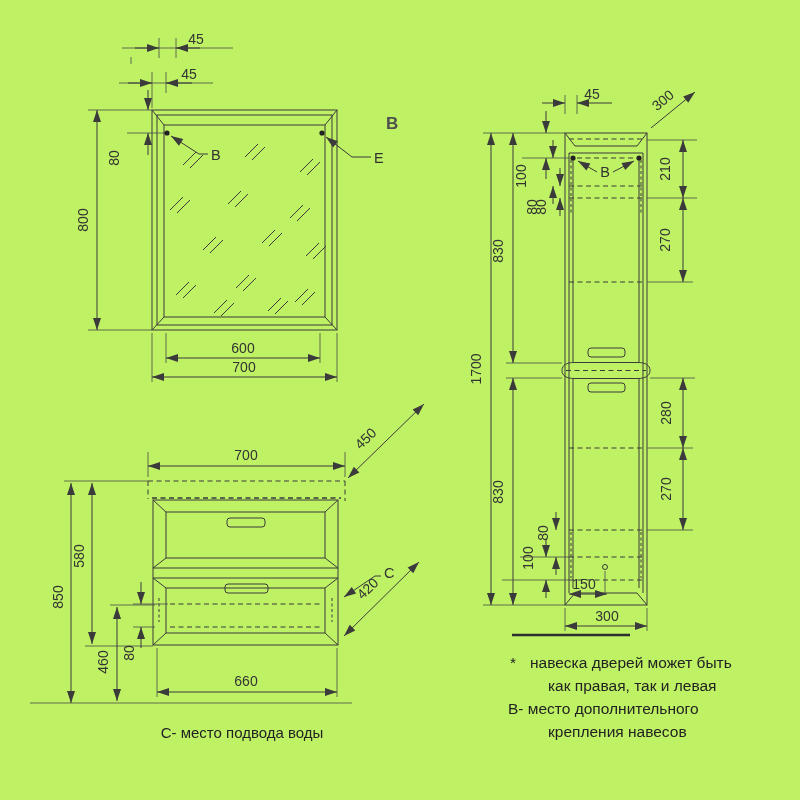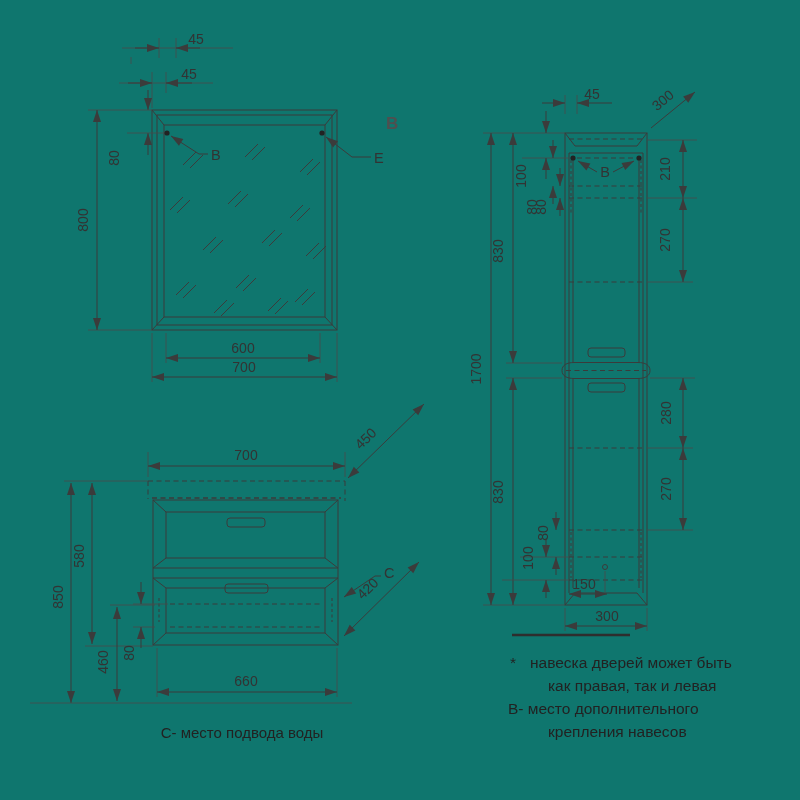--- a/index.html
+++ b/index.html
@@ -1,16 +1,16 @@
 <!DOCTYPE html>
 <html><head>
 <meta charset="utf-8">
 <style>
   html,body{margin:0;padding:0;background:#fff;}
-  #stage{position:relative;width:800px;height:800px;background:#0f766e;overflow:hidden;}
+  #stage{position:relative;width:800px;height:800px;background:#bef264;overflow:hidden;}
   svg{position:absolute;left:0;top:0;}
   .l  {stroke:#3b3b3b;stroke-width:1;fill:none;}
   .lt {stroke:#4a4a4a;stroke-width:0.8;fill:none;}
   .d  {stroke-dasharray:5 3.5;}
   .dv {stroke-dasharray:3 2.5;}
   .thickd{stroke-width:1.6;}
   .thick {stroke:#2e2e2e;stroke-width:2.6;fill:none;}
   .dot{fill:#222;stroke:none;}
   text{font-family:"Liberation Sans",sans-serif;font-size:14px;fill:#333;}
   .cap{font-size:15px;fill:#222;}

